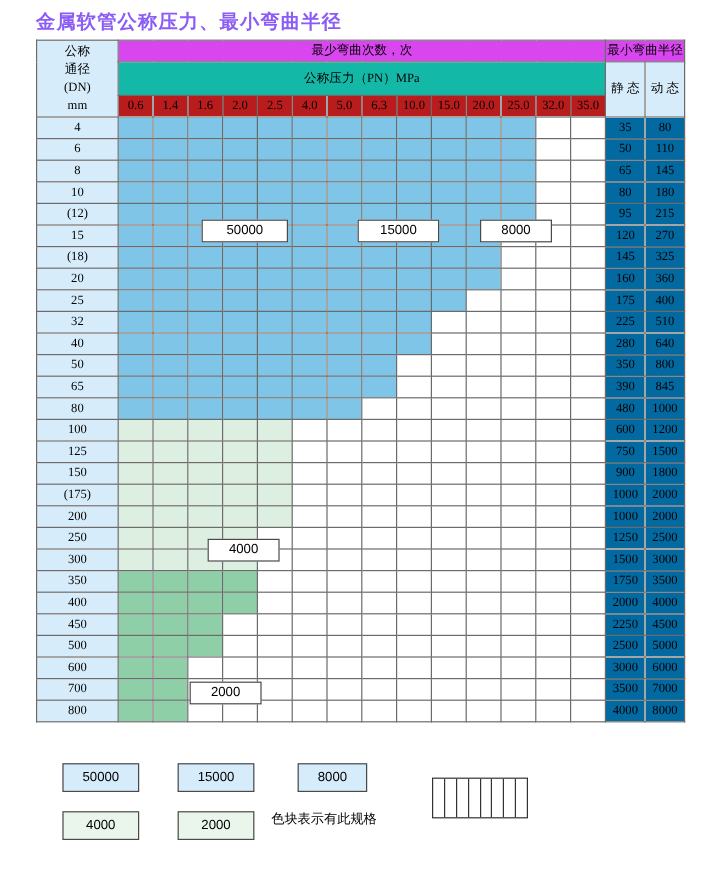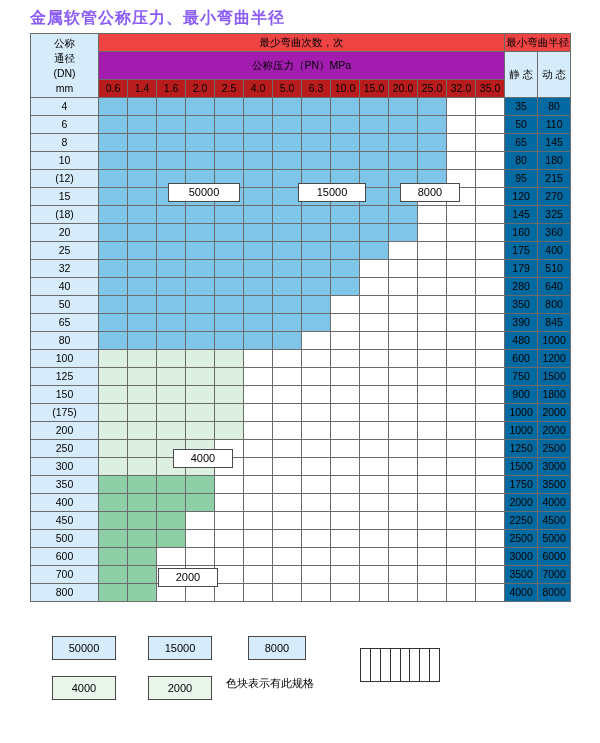--- a/index.html
+++ b/index.html
@@ -18,38 +18,39 @@
     color:#8b5cf6;
   }
   #table-wrap{
     position:absolute;left:30px;top:33px;
     width:540px;
   }
   table.grid{
     border-collapse:collapse;
     table-layout:fixed;
     width:540px;
+    font-family:Liberation Serif, serif;
   }
   table.grid td,table.grid th{
     border:1px solid #6b6b6b;
     padding:0;
     text-align:center;
     vertical-align:middle;
     font-size:10.5px;
     font-weight:normal;
     height:17px;
     line-height:17px;
     overflow:hidden;
     white-space:nowrap;
   }
   
-  .hdr{background:#ef4444;}
+  .hdr{background:#d946ef;}
   .hdr-dn{background:#d7ecfa;font-size:11px;}
   .hdr-tall{height:23px;line-height:23px;}
-  .hdr-pn{background:#a21caf;height:21px;line-height:21px;}
+  .hdr-pn{background:#14b8a6;height:21px;line-height:21px;}
   .hdr-num{background:#b91c1c;height:19px;line-height:19px;font-size:10px;}
   .hdr-rad{background:#d7ecfa;}
   .dncell{background:#d7ecfa;font-size:10.5px;}
   .radcell{background:#0369a1;font-size:10.5px;}
   
   .c-blue{background:#7fc5e8;}
   .c-green{background:#8ecfa8;}
   .c-lgreen{background:#dcefe0;}
   .c-white{background:#ffffff;}
   
@@ -313,21 +314,21 @@
           <td class="c-blue">&nbsp;</td>
           <td class="c-blue">&nbsp;</td>
           <td class="c-blue">&nbsp;</td>
           <td class="c-blue">&nbsp;</td>
           <td class="c-blue">&nbsp;</td>
           <td class="c-white">&nbsp;</td>
           <td class="c-white">&nbsp;</td>
           <td class="c-white">&nbsp;</td>
           <td class="c-white">&nbsp;</td>
           <td class="c-white">&nbsp;</td>
-          <td class="radcell">179</td>
+          <td class="radcell">225</td>
           <td class="radcell">510</td>
         </tr>
         <tr>
           <td class="dncell">40</td>
           <td class="c-blue">&nbsp;</td>
           <td class="c-blue">&nbsp;</td>
           <td class="c-blue">&nbsp;</td>
           <td class="c-blue">&nbsp;</td>
           <td class="c-blue">&nbsp;</td>
           <td class="c-blue">&nbsp;</td>

